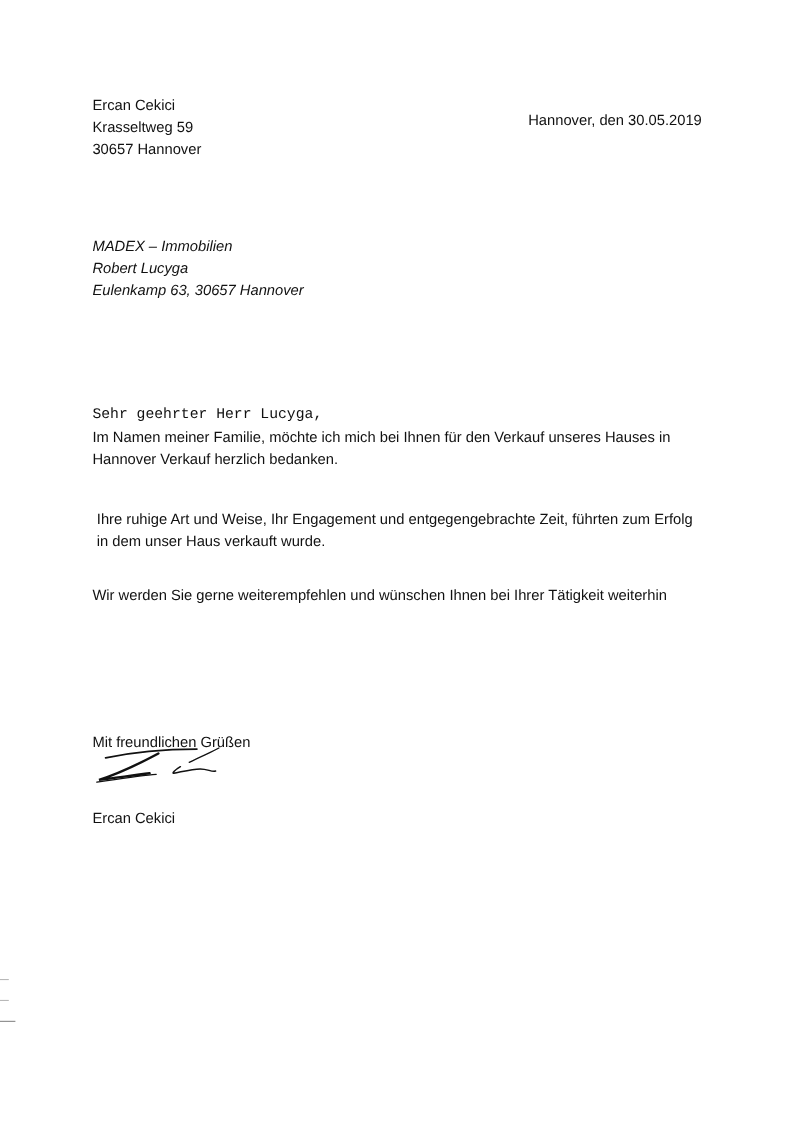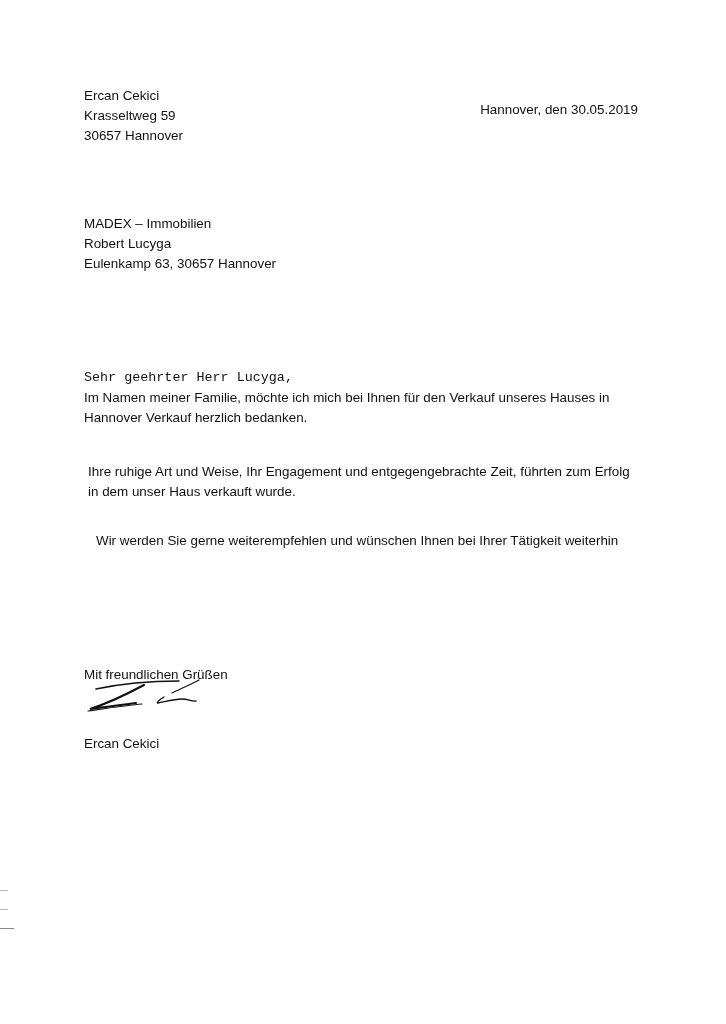--- a/index.html
+++ b/index.html
@@ -6,25 +6,25 @@
     body {
       width: 726px; height: 1024px; position: relative; overflow: hidden;
       font-family: "Liberation Sans", "DejaVu Sans", sans-serif;
       color: #111111;
       font-size: 13.4px;
     }
     .block { position: absolute; line-height: 20px; }
     .line { display: block; white-space: nowrap; }
     #sender { left: 84px; top: 86px; }
     #date { right: 88px; top: 86px; text-align: center; margin-top: 14px; }
-    #recipient { left: 84px; top: 214px; }
+    #recipient { left: 84px; top: 214px; font-style: italic; }
     #salutation { left: 84px; top: 368px; font-family: Liberation Mono, monospace; }
     #p1 { left: 84px; top: 388px; }
     #p2 { left: 88px; top: 462px; }
-    #p3 { left: 84px; top: 531px; margin-left: 12px; }
+    #p3 { left: 84px; top: 531px; }
     #closing { left: 84px; top: 645px; margin-top: 20px; }
     #signature { position: absolute; left: 84px; top: 675px; width: 130px; height: 40px; }
     #signer { left: 84px; top: 734px; }
     .scan-mark { position: absolute; left: 0; height: 1px; background: #b8b8b8; }
   </style>
 </head>
 <body>
 
 <div>
 

